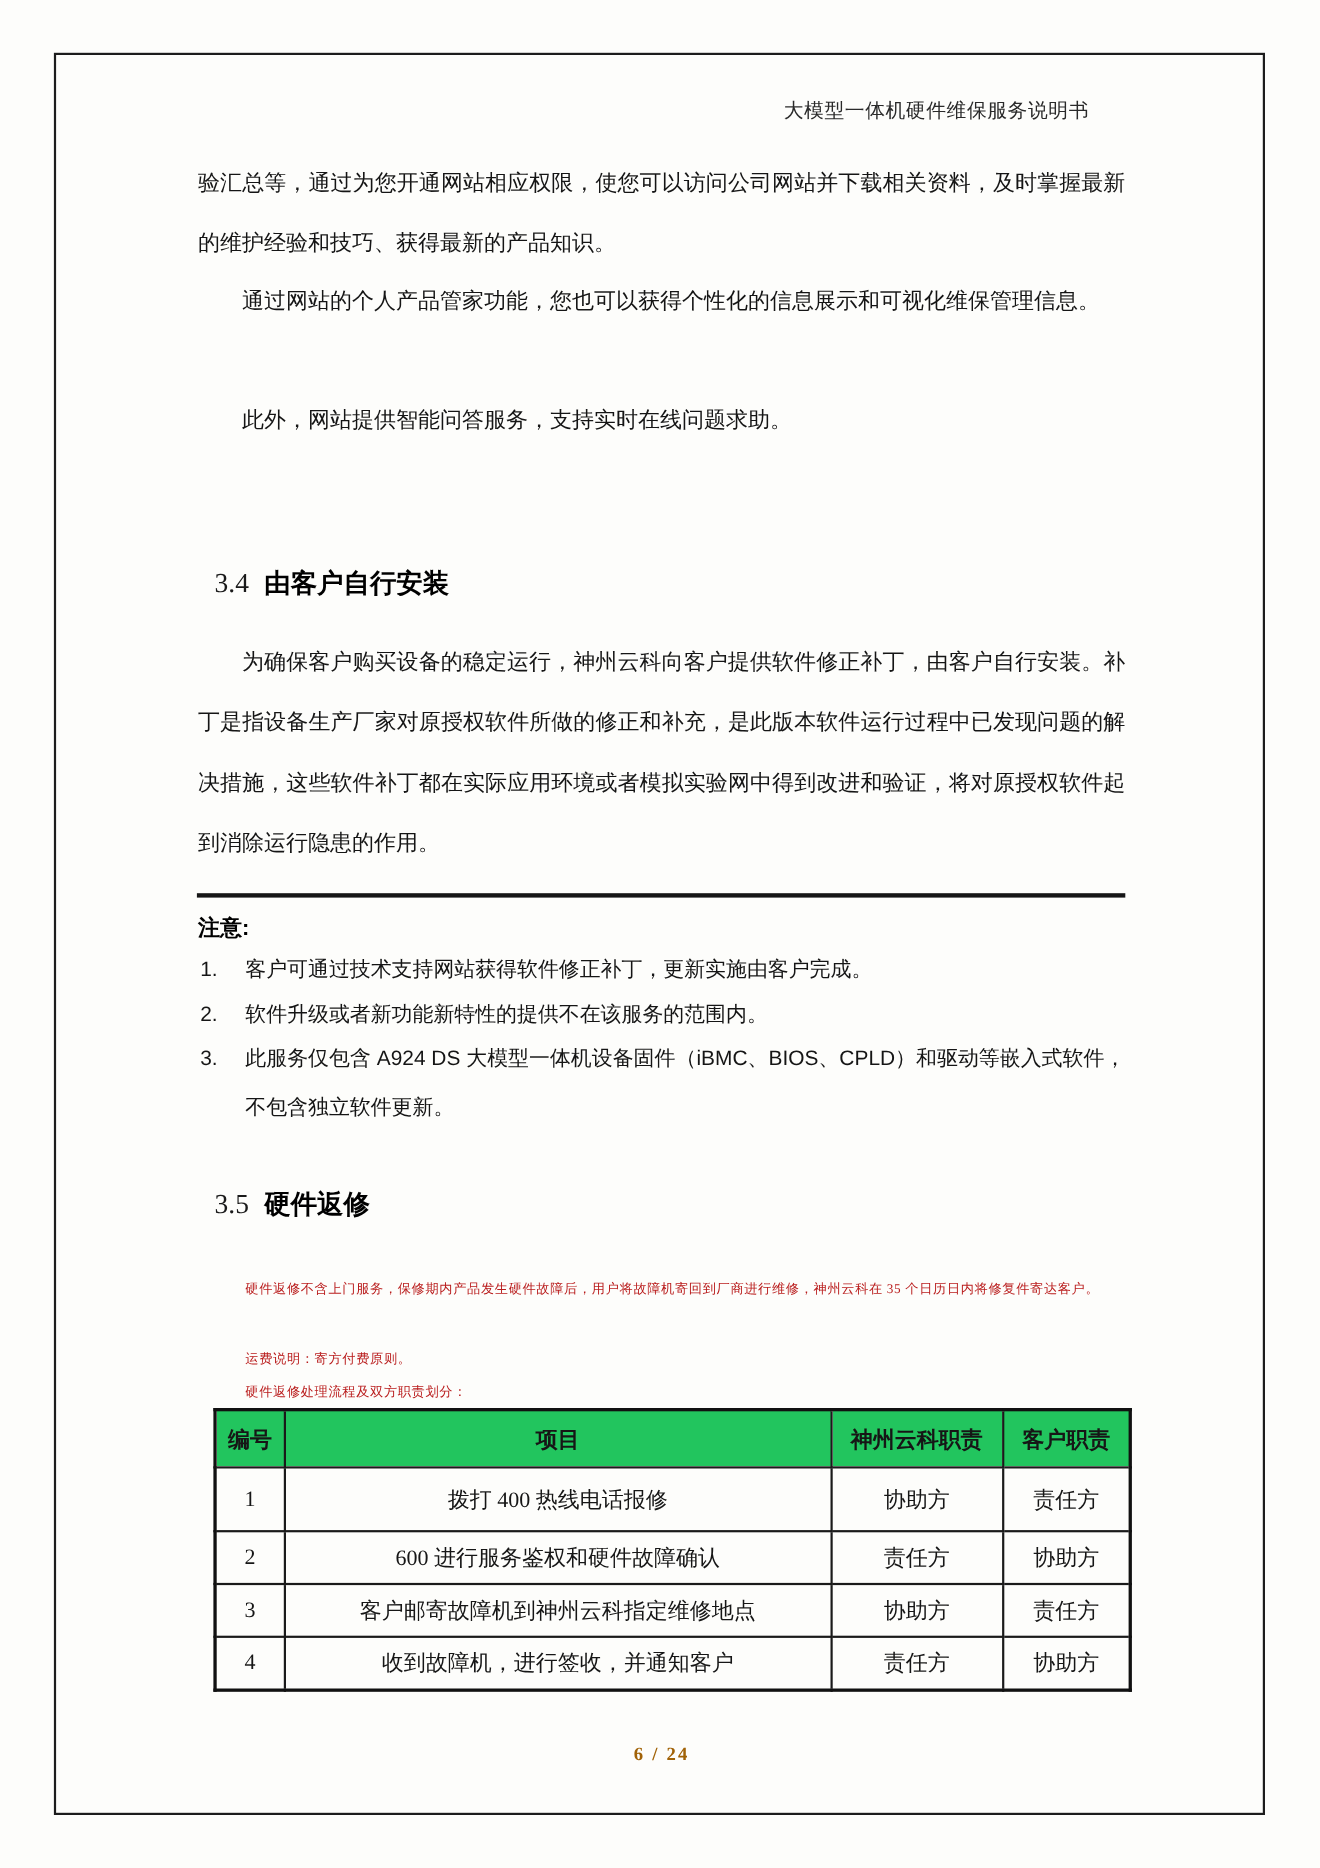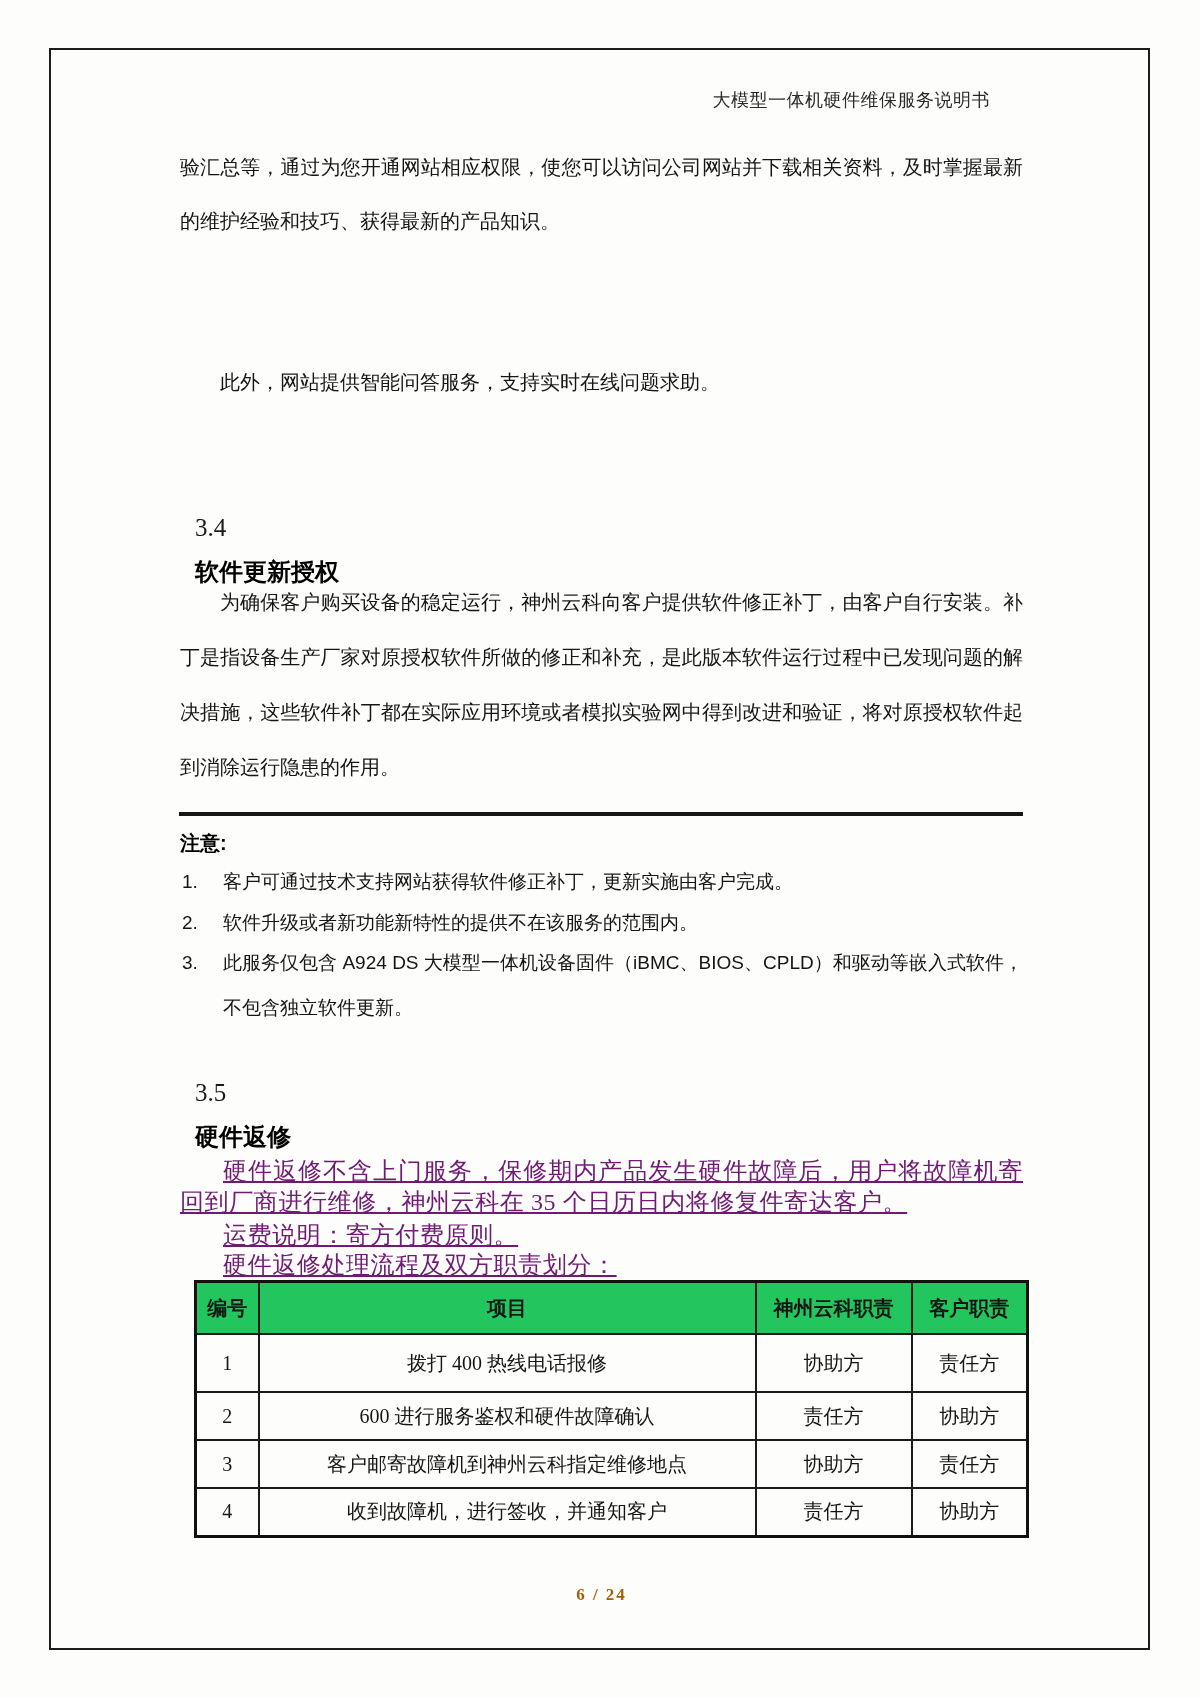--- a/index.html
+++ b/index.html
@@ -27,21 +27,21 @@
     text-align:justify;color:#151515;
   }
   .indent{text-indent:40px;}
   .p1{top:140px;}
   .p2{top:247px;}
   .p3{top:355px;}
   .p4{top:409px;}
   .p5{top:575px;line-height:55px;}
   .sec-heading{
     position:absolute;left:195px;
-    display:flex;align-items:baseline;gap:14px;flex-direction:column;
+    display:flex;align-items:baseline;gap:14px;
   }
   .h34{top:514px;}
   .h35{top:1079px;}
   .sec-num{
     font-family:"Liberation Serif", serif;
     font-size:25px;font-weight:400;color:#1a1a1a;
   }
   .sec-title{
     font-size:24px;font-weight:700;color:#000;
   }
@@ -59,22 +59,22 @@
     font-size:19px;line-height:45px;color:#151515;
   }
   .ni1{top:859px;}
   .ni2{top:900px;}
   .ni3{top:940px;}
   .note-num{flex:0 0 41px;}
   .note-text{flex:1;text-align:justify;}
   .serif-para{
     position:absolute;left:180px;width:843px;
     font-family:"Liberation Serif", serif;
-    font-size:24px;line-height:31px;letter-spacing:.6px;
-    text-align:justify;color:#701a75;text-decoration:underline;
+    font-size:12px;line-height:31px;letter-spacing:.6px;
+    text-align:justify;color:#b91c1c;
   }
   .sp6{top:1156px;}
   .sp7{top:1220px;}
   .sp8{top:1250px;}
   .serif-indent{text-indent:43px;}
   table.resp{
     position:absolute;left:194px;top:1280px;
     width:832px;
     border-collapse:collapse;
     font-family:"Liberation Serif", serif;
@@ -108,25 +108,26 @@
 </style>
 </head>
 <body>
 
 <div class="page">
   <div class="page-border"></div>
 
   <div class="doc-header">大模型一体机硬件维保服务说明书</div>
 
   <div class="para p1">验汇总等，通过为您开通网站相应权限，使您可以访问公司网站并下载相关资料，及时掌握最新的维护经验和技巧、获得最新的产品知识。</div>
+  <div class="para p2 indent">通过网站的个人产品管家功能，您也可以获得个性化的信息展示和可视化维保管理信息。</div>
   <div class="para p3 indent">此外，网站提供智能问答服务，支持实时在线问题求助。</div>
 
   <div class="sec-heading h34">
     <span class="sec-num">3.4</span>
-    <span class="sec-title">软件更新授权</span>
+    <span class="sec-title">由客户自行安装</span>
   </div>
 
   <div class="para p5 indent">为确保客户购买设备的稳定运行，神州云科向客户提供软件修正补丁，由客户自行安装。补丁是指设备生产厂家对原授权软件所做的修正和补充，是此版本软件运行过程中已发现问题的解决措施，这些软件补丁都在实际应用环境或者模拟实验网中得到改进和验证，将对原授权软件起到消除运行隐患的作用。</div>
 
   <div class="note-rule"></div>
   <div class="note-label">注意:</div>
 
   <div class="note-item ni1">
     <span class="note-num">1.</span>
     <span class="note-text">客户可通过技术支持网站获得软件修正补丁，更新实施由客户完成。</span>

